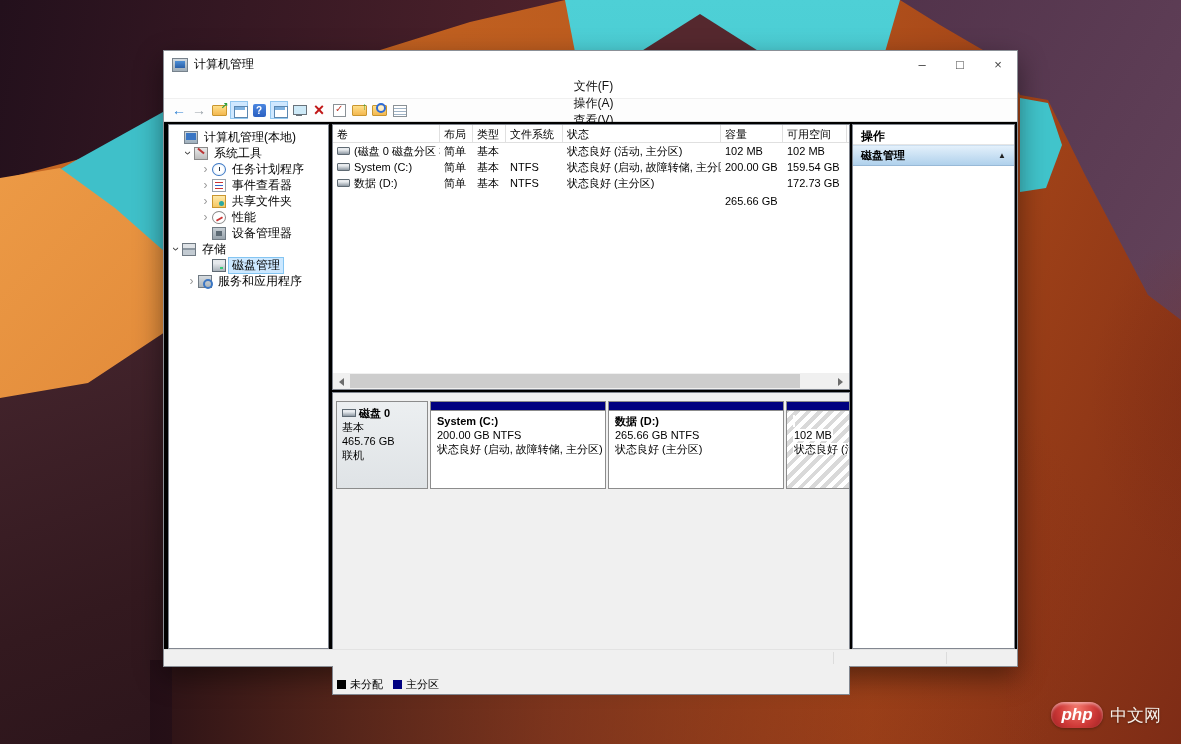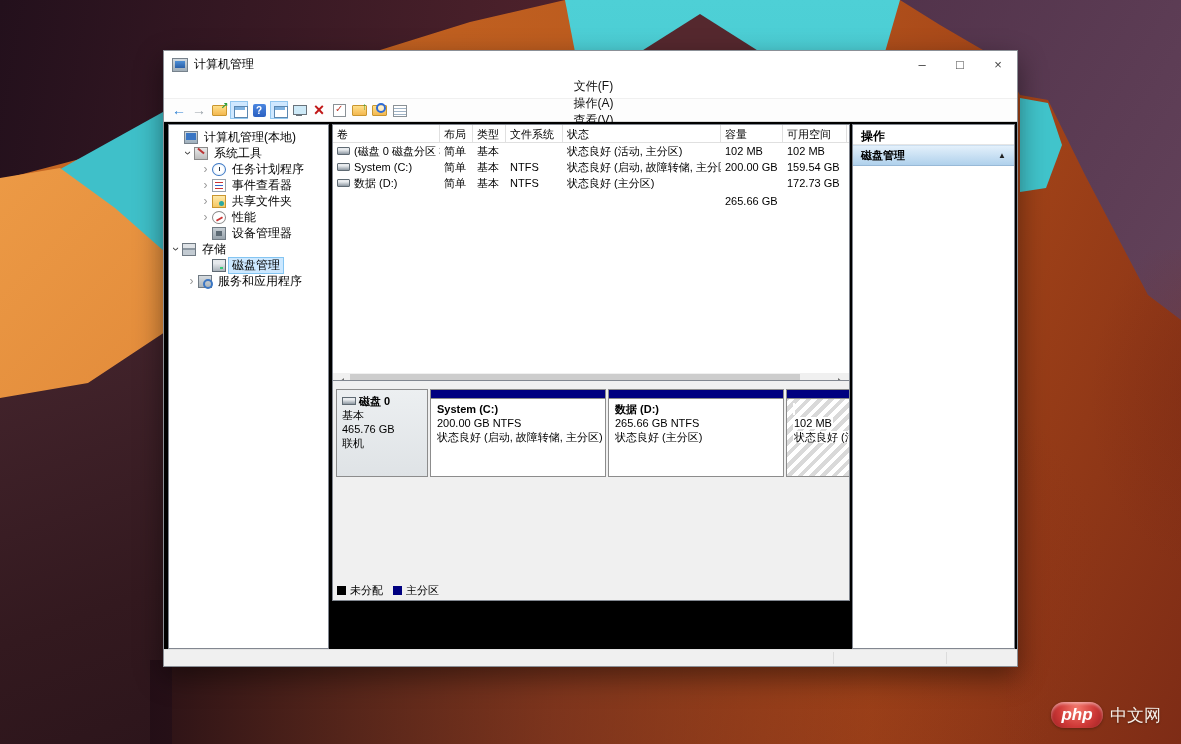--- a/index.html
+++ b/index.html
@@ -104,21 +104,21 @@
   .vol-ic{width:13px;height:8px;flex:none;margin-right:4px;background:linear-gradient(#e8ebee 30%,#8d98a2);
     border:1px solid #5f6a73;border-radius:1px;}
   .hscroll{position:absolute;left:0;right:0;bottom:0;height:16px;background:#f0f0f0;display:flex;align-items:center;}
   .harrow{width:16px;height:16px;flex:none;position:relative;}
   .harrow::after{content:"";position:absolute;top:5px;border-top:4px solid transparent;border-bottom:4px solid transparent;}
   .harrow.left::after{left:6px;border-right:5px solid #6d6d6d;}
   .harrow.right::after{right:6px;border-left:5px solid #6d6d6d;}
   .hthumb{position:absolute;left:17px;width:450px;top:1px;height:14px;background:#cdcdcd;}
 
   
-  .diskpane{position:absolute;top:256px;left:0;width:518px;height:221px;background:#f0f0f0;border:1px solid #828790;overflow:hidden;}
+  .diskpane{position:absolute;top:268px;left:0;width:518px;height:303px;background:#f0f0f0;border:1px solid #828790;overflow:hidden;}
   .diskrow{position:absolute;top:8px;left:3px;right:0;height:88px;display:flex;overflow:hidden;}
   .diskinfo{width:92px;flex:none;background:linear-gradient(#eceff1,#dfe3e6);border:1px solid #8c8c8c;margin-right:2px;
     padding:4px 5px;font-size:11px;line-height:14px;}
   .diskinfo .dname{font-weight:bold;display:flex;align-items:center;gap:3px;}
   .disk-ic{width:14px;height:8px;background:linear-gradient(#e8ebee 30%,#8d98a2);border:1px solid #5f6a73;flex:none;}
   .part{flex:none;border:1px solid #8c8c8c;background:#fff;margin-right:2px;position:relative;overflow:hidden;}
   .part .bar{height:9px;background:#000080;border-bottom:1px solid #8c8c8c;}
   .part .pbody{padding:3px 6px;font-size:11px;line-height:14px;white-space:nowrap;}
   .part .pname{font-weight:bold;min-height:14px;}
   .part.sel{background:repeating-linear-gradient(135deg,#ffffff 0 4px,#d9d9d9 4px 8px);}

